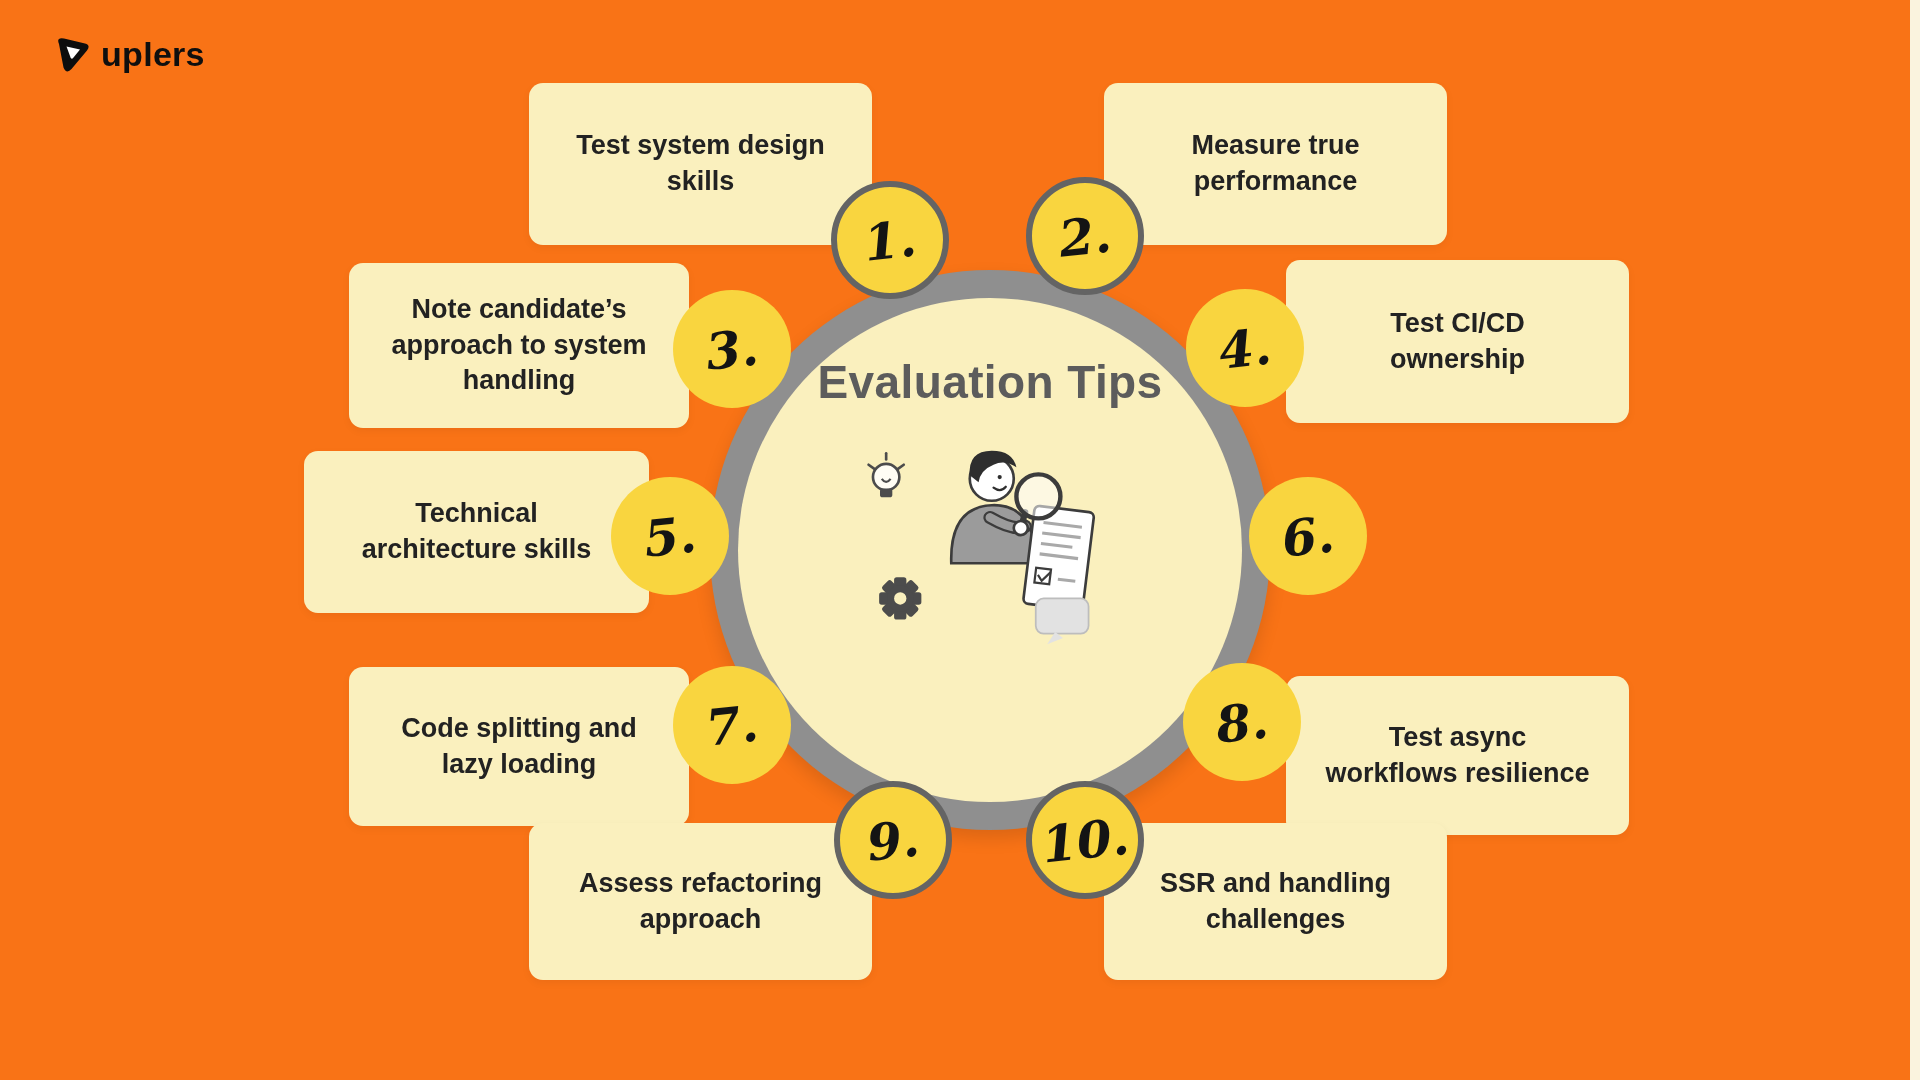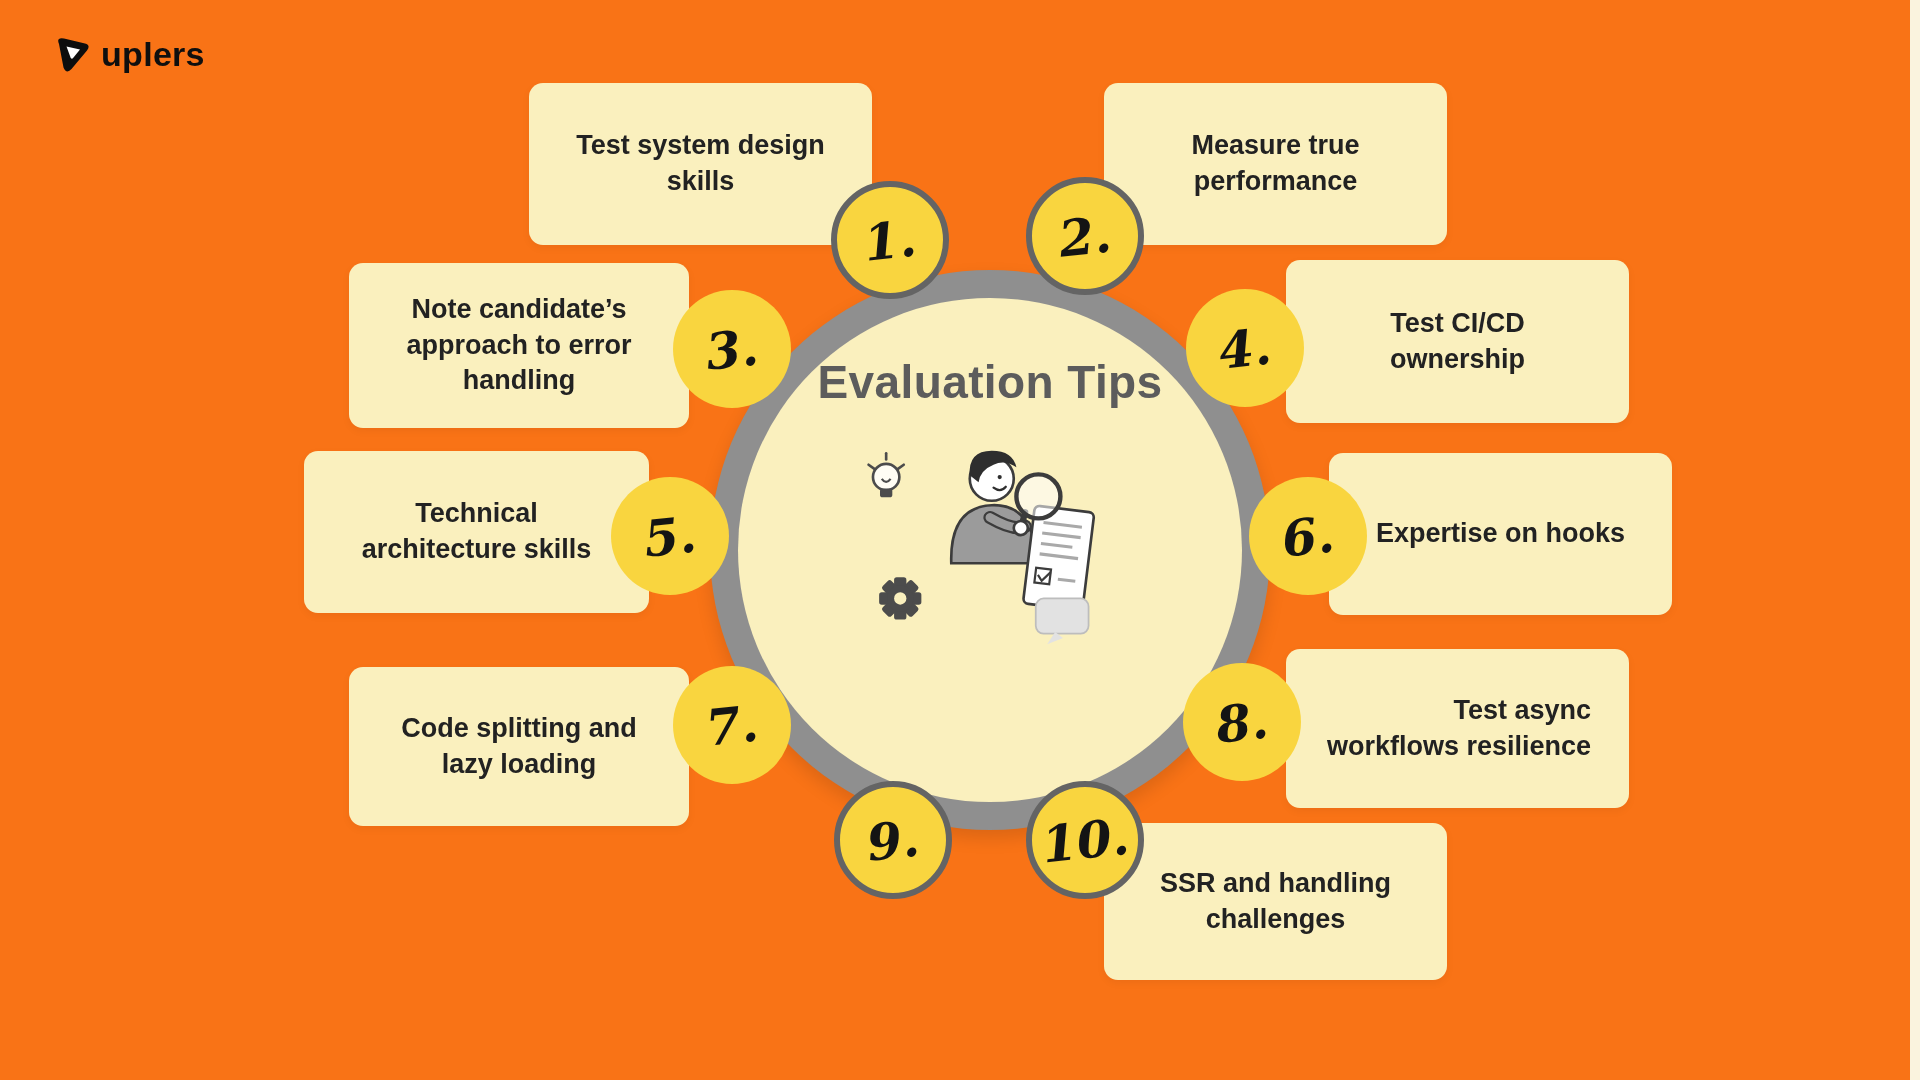--- a/index.html
+++ b/index.html
@@ -23,21 +23,21 @@
   .card { position:absolute; background:#faf0be; border-radius:14px; display:flex; align-items:center;
           justify-content:center; text-align:center; padding:16px 38px; font-size:27px; font-weight:bold;
           color:#222222; line-height:1.32; box-shadow:0 3px 8px rgba(0,0,0,0.05); z-index:1; }
   .c1 {left:529px; top:83px;  width:343px; height:162px;}
   .c2 {left:1104px;top:83px;  width:343px; height:162px;}
   .c3 {left:349px; top:263px; width:340px; height:165px;}
   .c4 {left:1286px;top:260px; width:343px; height:163px;}
   .c5 {left:304px; top:451px; width:345px; height:162px;}
   .c6 {left:1329px;top:453px; width:343px; height:162px;}
   .c7 {left:349px; top:667px; width:340px; height:159px;}
-  .c8 {left:1286px;top:649px; width:343px; height:159px;text-align:right;}
+  .c8 {left:1286px;top:676px; width:343px; height:159px;}
   .c9 {left:529px; top:823px; width:343px; height:157px;}
   .c10{left:1104px;top:823px; width:343px; height:157px;}
 
   
   .num { position:absolute; width:118px; height:118px; border-radius:50%; background:#f9d53f;
          display:flex; align-items:center; justify-content:center; transform:translate(-50%,-50%); z-index:5; }
   .num.outlined { border:6px solid #646464; }
   .num-text { font-family:"DejaVu Serif", serif; font-style:italic; font-weight:bold; font-size:50px;
               color:#141414; transform:rotate(-6deg); }
   .n1 {left:890px; top:240px;}
@@ -125,36 +125,36 @@
     </svg>
   </div>
 
   <div class="card c1">
       <span>Test system design skills</span>
     </div>
   <div class="card c2">
       <span>Measure true performance</span>
     </div>
   <div class="card c3">
-      <span>Note candidate’s approach to error handling</span>
+      <span>Note candidate’s approach to system handling</span>
     </div>
   <div class="card c4">
       <span>Test CI/CD ownership</span>
     </div>
   <div class="card c5">
       <span>Technical architecture skills</span>
     </div>
-  <div class="card c6">
-      <span>Expertise on hooks</span>
-    </div>
   <div class="card c7">
       <span>Code splitting and lazy loading</span>
     </div>
   <div class="card c8">
       <span>Test async workflows resilience</span>
+    </div>
+  <div class="card c9">
+      <span>Assess refactoring approach</span>
     </div>
   <div class="card c10">
       <span>SSR and handling challenges</span>
     </div>
 
   <div class="num outlined n1">
       <span class="num-text">1.</span>
     </div>
   <div class="num outlined n2">
       <span class="num-text">2.</span>

